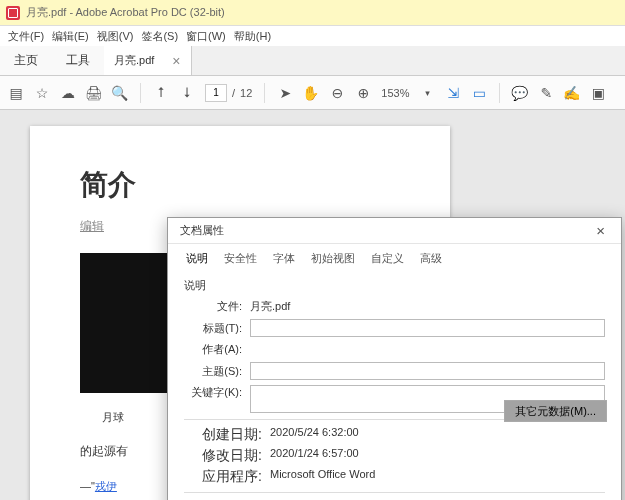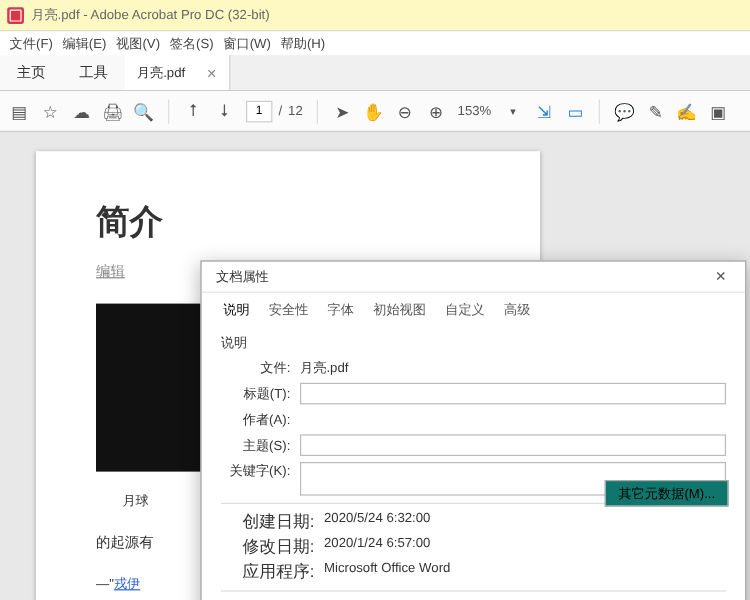--- a/index.html
+++ b/index.html
@@ -37,21 +37,21 @@
 .fld{display:flex;align-items:center;margin-bottom:5px}
 .fld label{width:66px;text-align:right;padding-right:8px;color:#333;font-size:11px}
 .fld .val{flex:1}
 .fld input{width:100%;height:18px;border:1px solid #bbb;padding:0 3px;font-size:11px;background:#fff}
 .hl{border:2px solid #d93025!important;padding:1px 3px}
 .hl input{border:1px solid #bbb;height:16px}
 .hr{height:1px;background:#ddd;margin:6px 0}
 .meta-row{display:flex;margin-bottom:3px}
 .meta-row label{width:86px;text-align:right;padding-right:8px;font-size:14px}
 .meta-row .v{flex:1;font-size:11px}
-.btn{height:22px;padding:0 10px;border:1px solid #aaa;background:#0f766e;font-size:11px;cursor:pointer;display:inline-flex;align-items:center}
+.btn{height:22px;padding:0 10px;border:1px solid #aaa;background:#a3a3a3;font-size:11px;cursor:pointer;display:inline-flex;align-items:center}
 .other-meta{position:absolute;right:14px;top:182px}
 </style>
 </head>
 <body>
 
 <div class="title-bar">
   <span class="logo"></span>
   <span>月亮.pdf - Adobe Acrobat Pro DC (32-bit)</span>
 </div>
 

